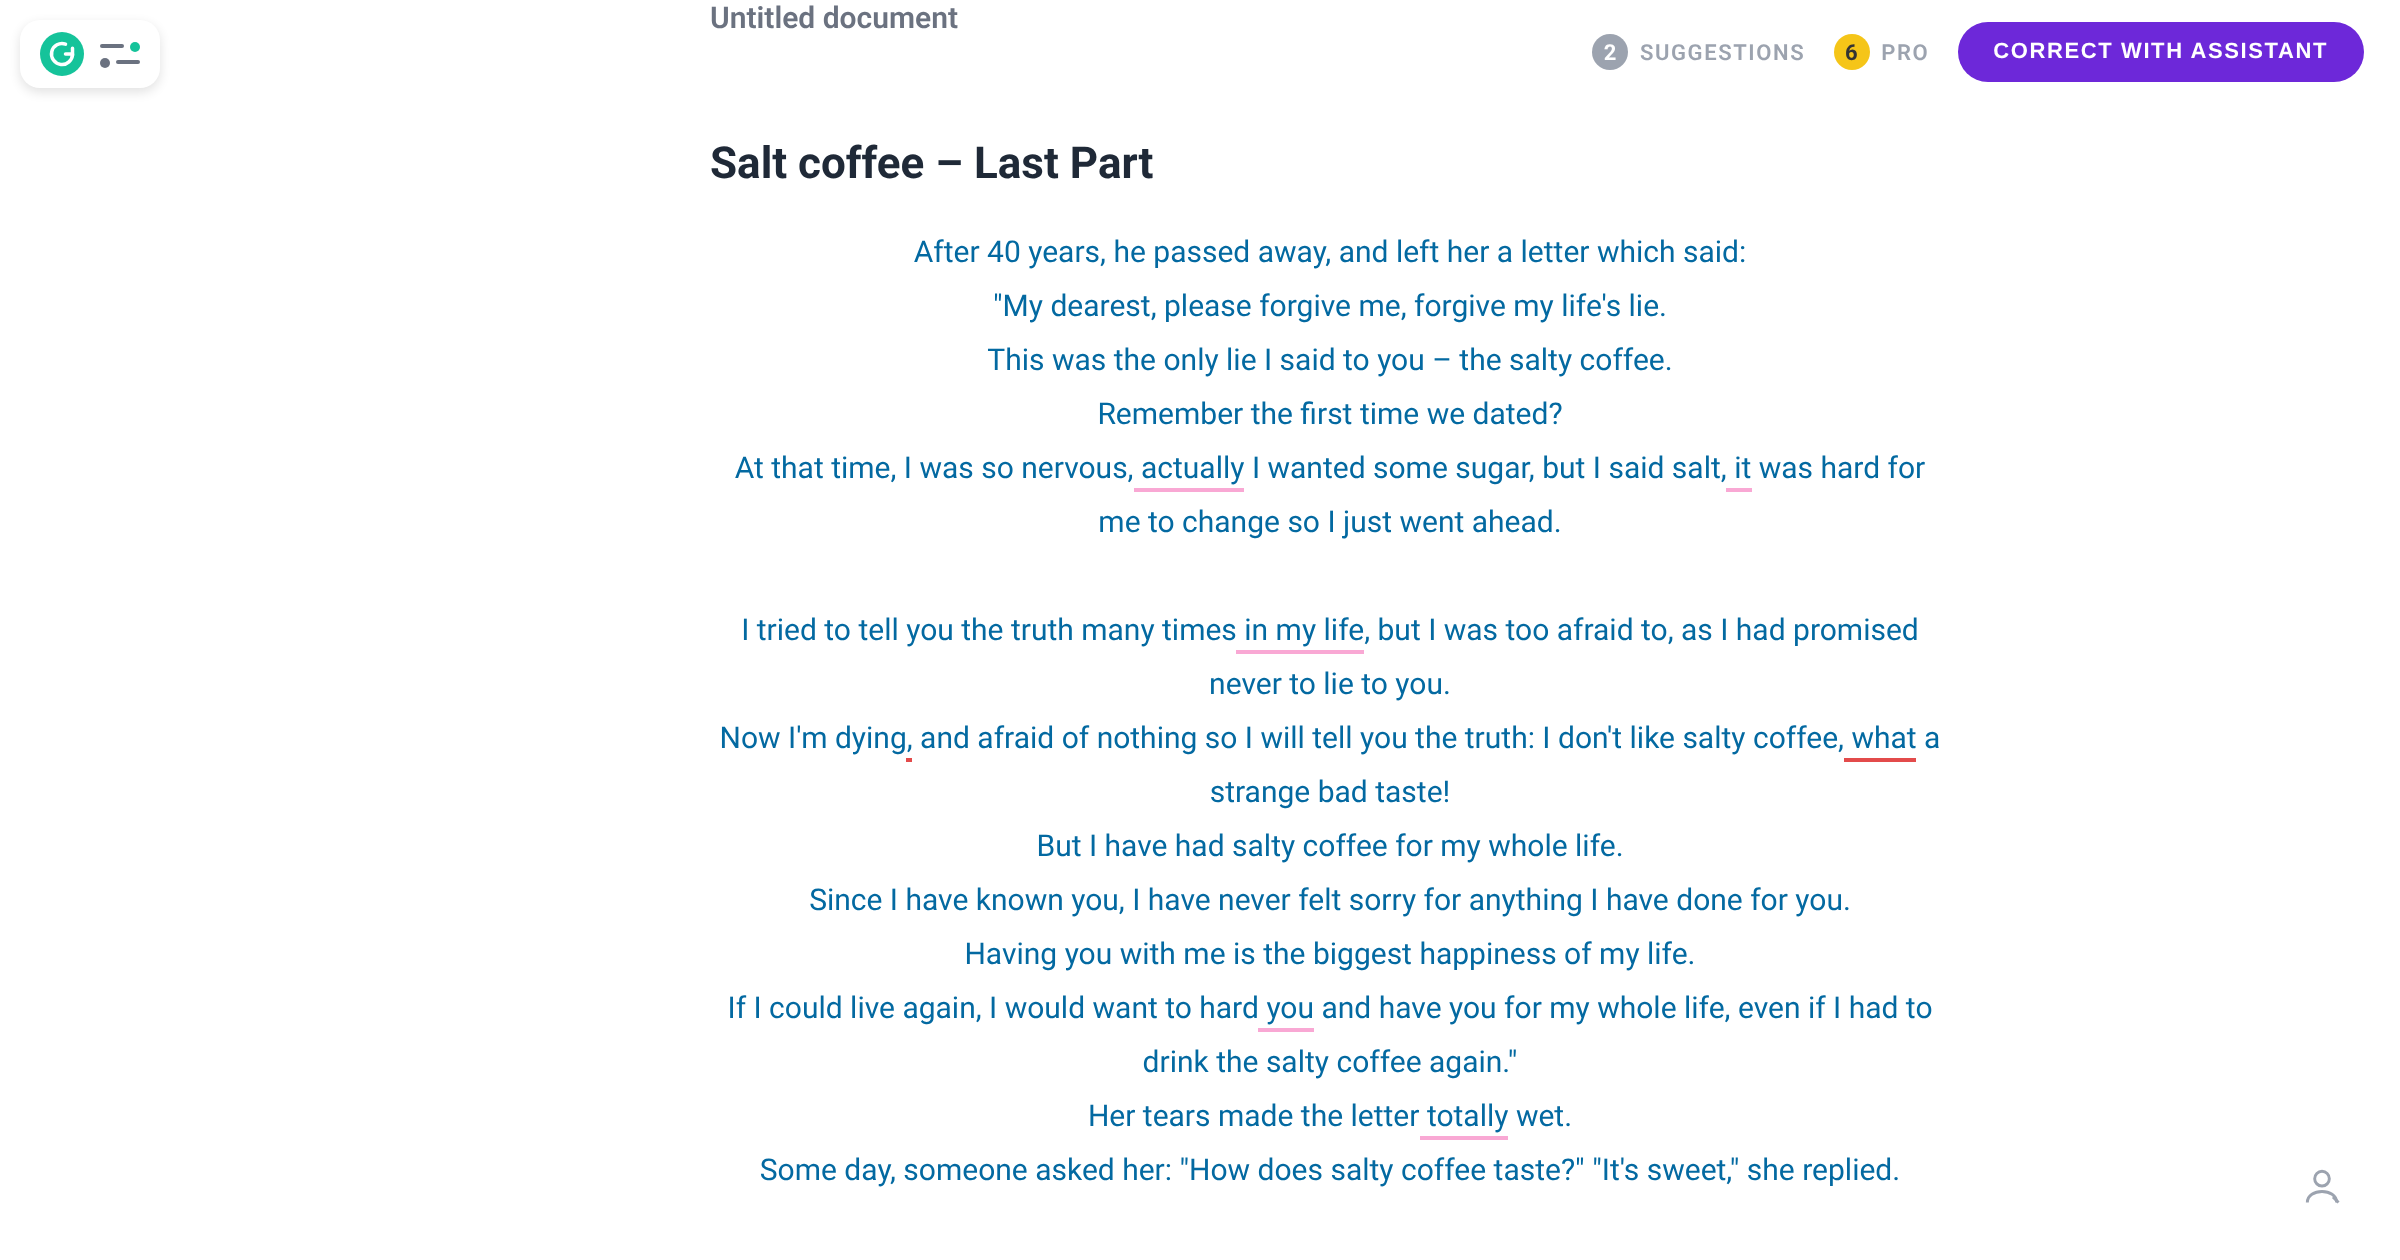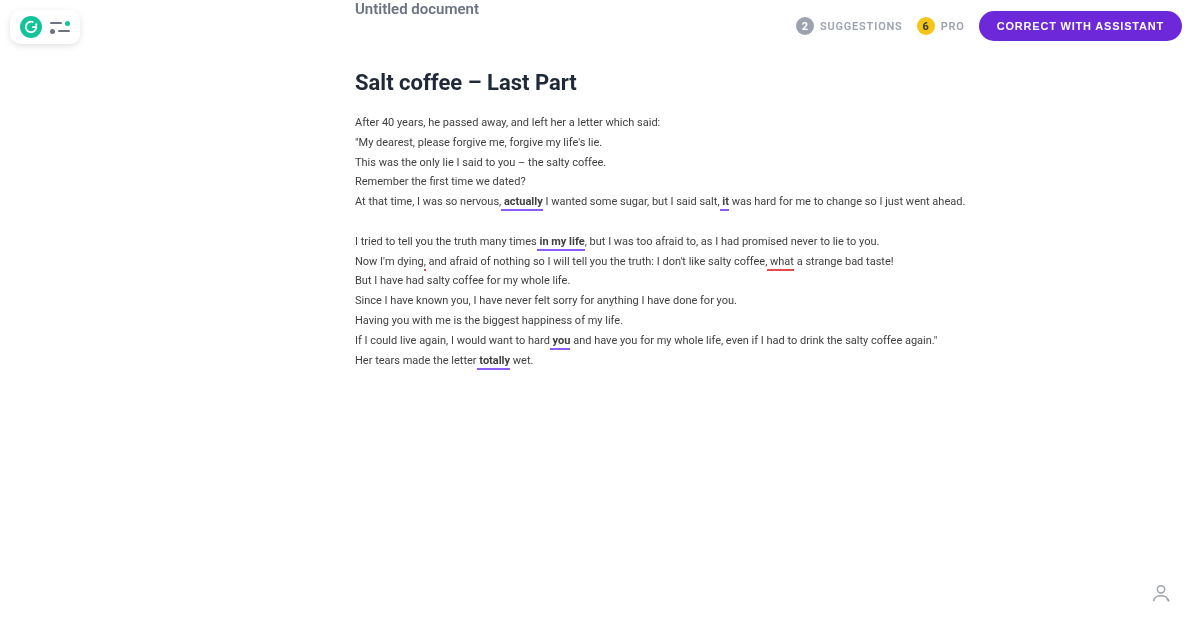--- a/index.html
+++ b/index.html
@@ -116,28 +116,28 @@
     left: 355px;
     width: 620px;
   }
   .doc-heading {
     font-size: 22px;
     font-weight: 700;
     color: #1f2937;
     margin-bottom: 18px;
   }
   .doc-body {
-    font-size: 11px;
+    font-size: 15px;
     line-height: 1.8;
-    color: #404040;
+    color: #0369a1;
+    text-align: center;
   }
   .ul-blue {
-    border-bottom: 2px solid #8b5cf6;
+    border-bottom: 2px solid #f9a8d4;
     padding-bottom: 1px;
-    font-weight: bold;
   }
   .ul-red {
     border-bottom: 2px solid #e34b4b;
     padding-bottom: 1px;
   }
   .avatar-icon {
     position: absolute;
     right: 28px;
     bottom: 22px;
     color: #9ca3af;
@@ -190,20 +190,21 @@
     <span>Remember the first time we dated?</span><br>
     <span>At that time, I was so nervous,</span><span class="ul-blue"> actually</span><span> I wanted some sugar, but I said salt,</span><span class="ul-blue"> it</span><span> was hard for me to change so I just went ahead.</span><br>
     <br>
     <span>I tried to tell you the truth many times</span><span class="ul-blue"> in my life</span><span>, but I was too afraid to, as I had promised never to lie to you.</span><br>
     <span>Now I'm dying</span><span class="ul-red">,</span><span> and afraid of nothing so I will tell you the truth: I don't like salty coffee,</span><span class="ul-red"> what</span><span> a strange bad taste!</span><br>
     <span>But I have had salty coffee for my whole life.</span><br>
     <span>Since I have known you, I have never felt sorry for anything I have done for you.</span><br>
     <span>Having you with me is the biggest happiness of my life.</span><br>
     <span>If I could live again, I would want to hard</span><span class="ul-blue"> you</span><span> and have you for my whole life, even if I had to drink the salty coffee again."</span><br>
     <span>Her tears made the letter</span><span class="ul-blue"> totally</span><span> wet.</span><br>
+    <span>Some day, someone asked her: "How does salty coffee taste?" "It's sweet," she replied.</span>
   </div>
 </div>
 
 <div class="avatar-icon">
   <svg width="22" height="22" viewBox="0 0 24 24" fill="none" stroke="currentColor" stroke-width="1.6">
     <circle cx="12" cy="8" r="4"></circle>
     <path d="M4 21c0-4 4-6 8-6s8 2 8 6"></path>
     <path d="M18 18l3 3"></path>
   </svg>
 </div>

